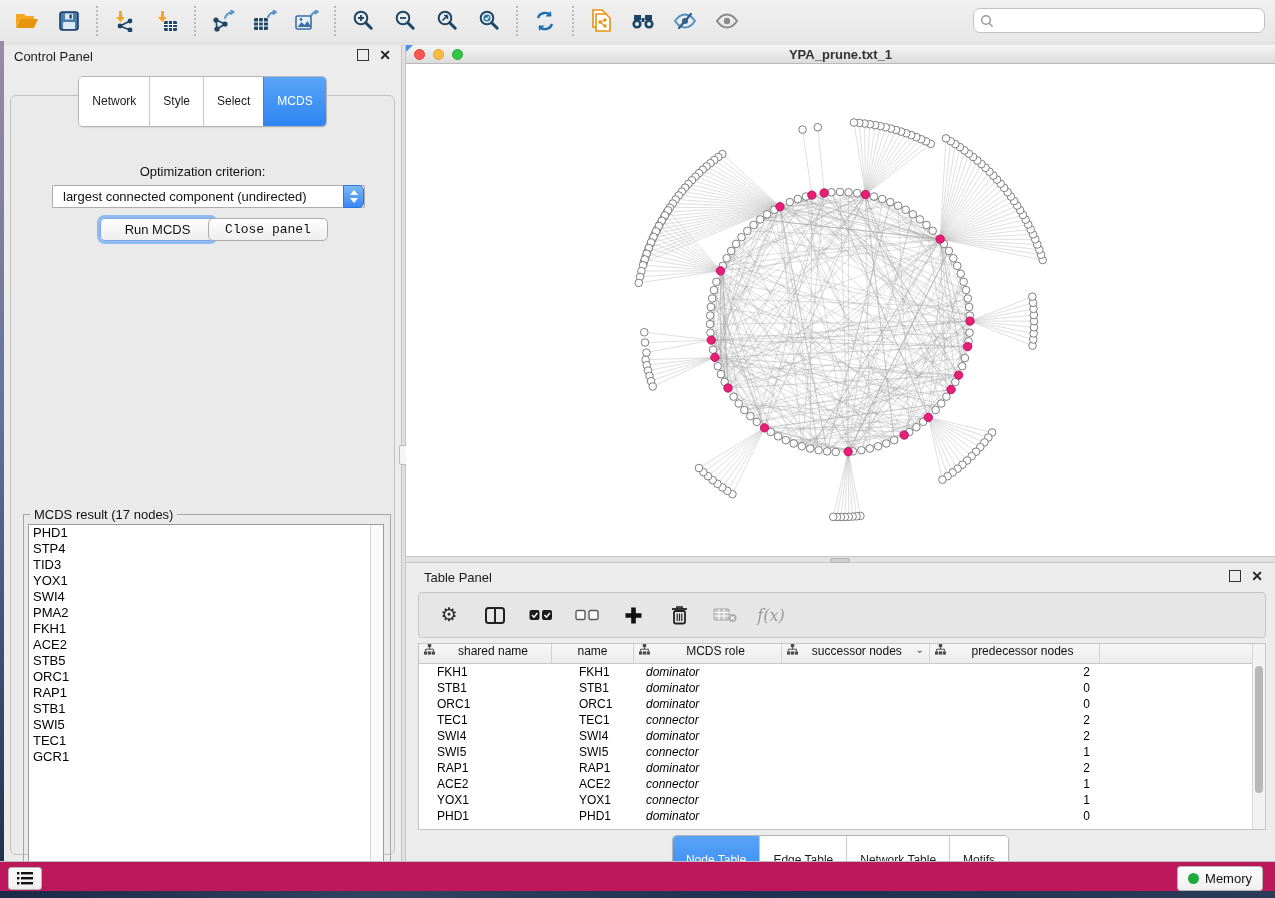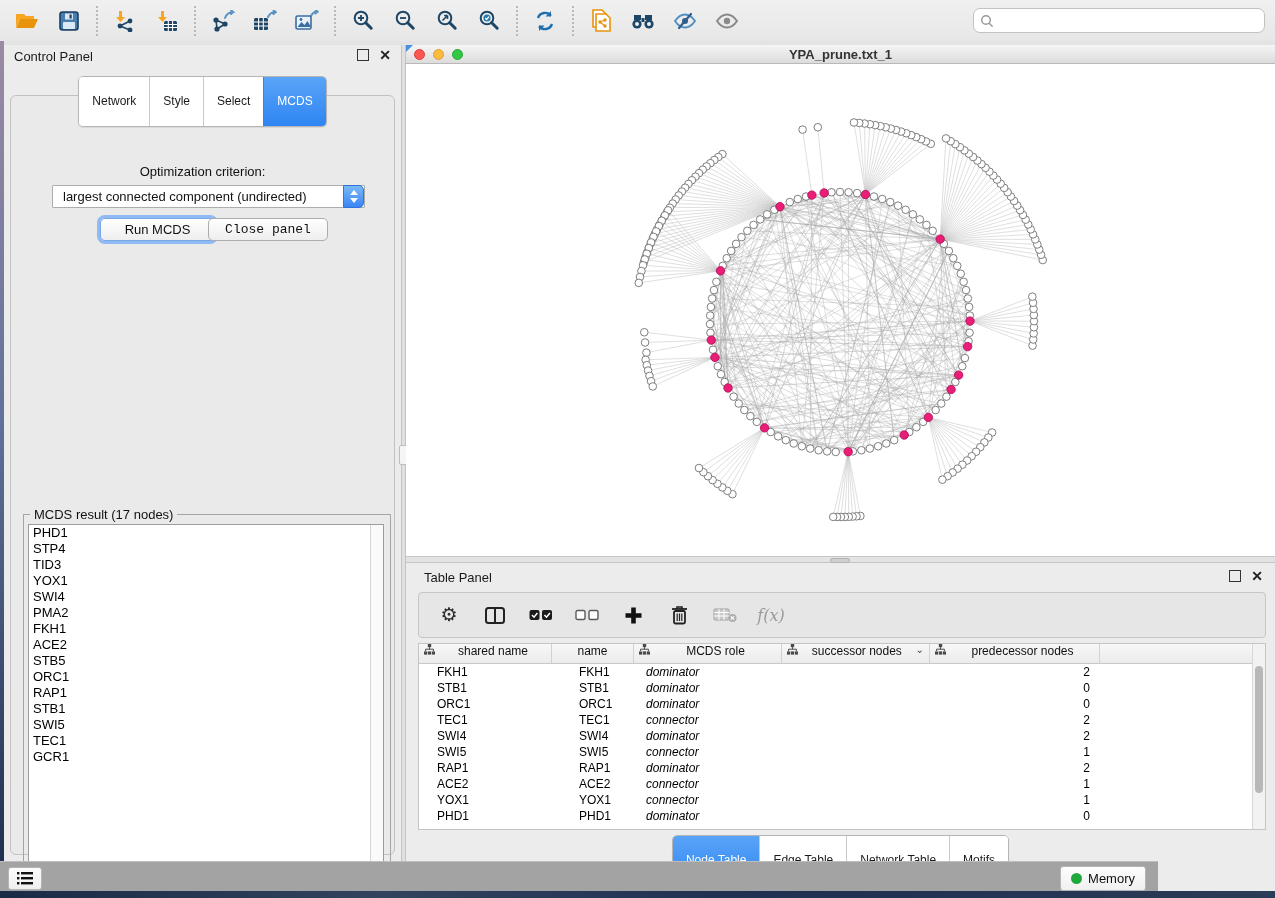--- a/index.html
+++ b/index.html
@@ -91,21 +91,21 @@
   .th .chev{margin-right:5px;font-size:10px;color:#444;}
   .tbl-body{position:relative;}
   .tr{display:flex;height:16px;line-height:16px;font-size:12px;color:#000;}
   .td{box-sizing:border-box;overflow:hidden;white-space:nowrap;}
   .c0{padding-left:18px;}.c1{padding-left:27px;}.c2{padding-left:12px;font-style:italic;}
   .c3{text-align:right;padding-right:12px;margin-top:28px;}.c4{text-align:right;padding-right:10px;}
   .tbl-scroll{position:absolute;right:0;top:0;width:13px;height:185px;background:#f2f2f2;border-left:1px solid #d8d8d8;box-sizing:border-box;}
   .tbl-thumb{position:absolute;left:2px;top:22px;width:8px;height:127px;background:#b8b8b8;border-radius:4px;}
   .bottom-tabs-row{position:absolute;left:0;top:272px;width:100%;display:flex;justify-content:center;}
   
-  .status-bar{position:absolute;left:0;top:861px;width:1158px;height:30px;background:#a3a3a3;border-top:1px solid #bdbdbd;}
+  .status-bar{position:absolute;left:0;top:861px;width:1275px;height:30px;background:#be185d;border-top:1px solid #bdbdbd;}
   .list-btn{position:absolute;left:8px;top:5px;width:32px;height:21px;background:linear-gradient(#fcfcfc,#efefef);
             border:1px solid #b5b5b5;border-radius:3px;display:flex;align-items:center;justify-content:center;}
   .memory-btn{position:absolute;right:12px;top:4px;height:23px;background:linear-gradient(#fdfdfd,#f0f0f0);
             border:1px solid #b5b5b5;border-radius:3px;display:flex;align-items:center;gap:6px;padding:0 10px;font-size:13px;color:#111;}
   .mem-dot{width:11px;height:11px;border-radius:50%;background:#1fa93c;}
 </style>
 </head>
 <body>
 
 <div class="screen">

